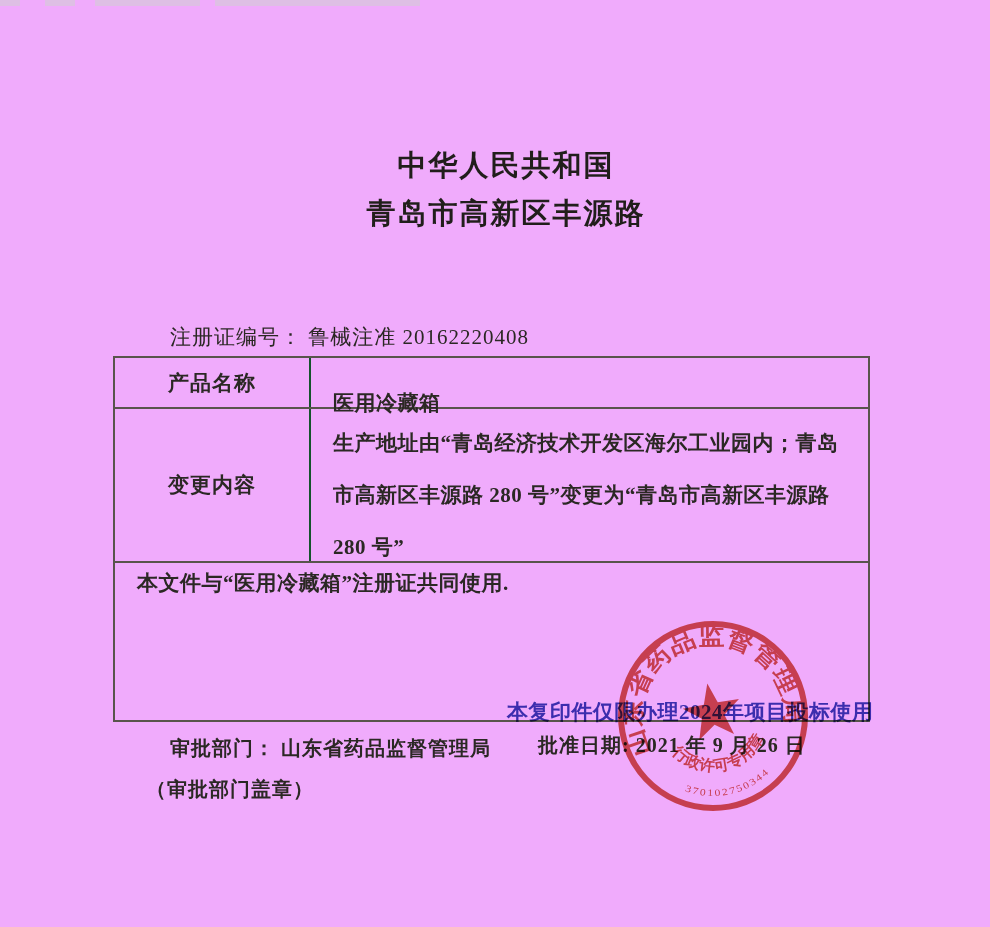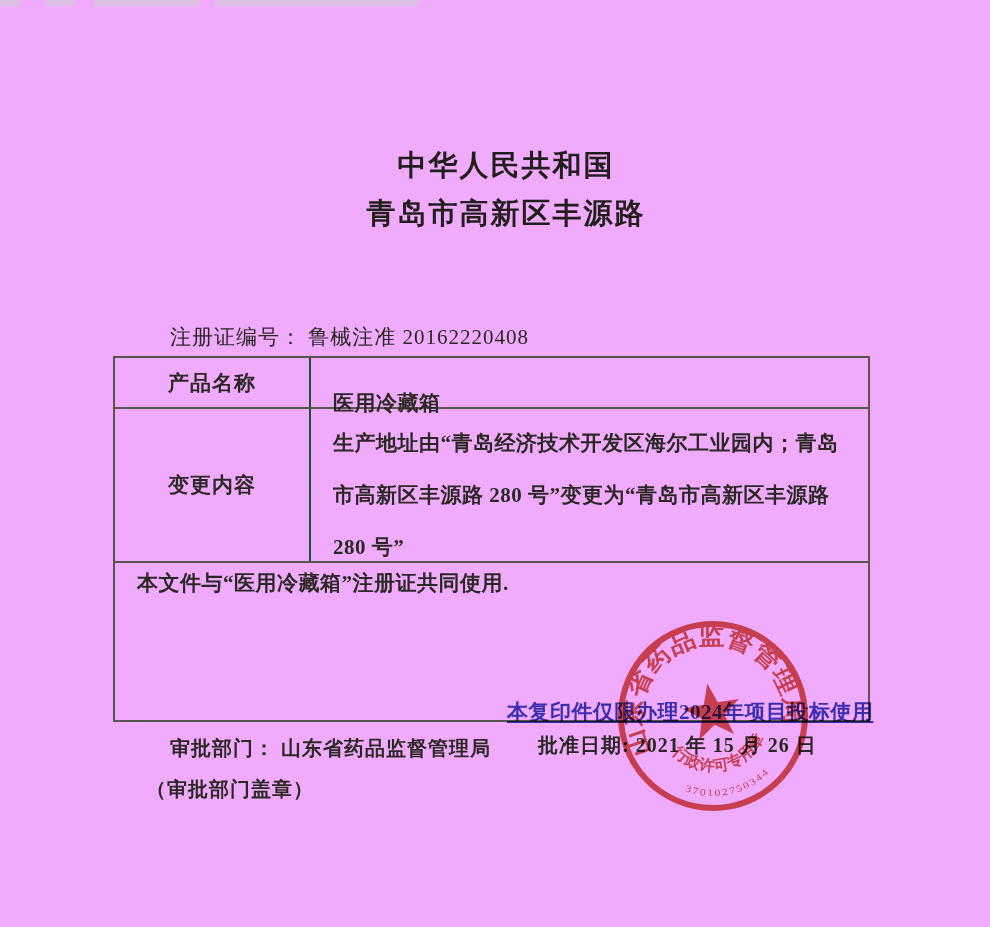--- a/index.html
+++ b/index.html
@@ -50,21 +50,21 @@
   .v3 { padding-top:5px; line-height:30px; }
 
   .footer-line { position:absolute; font-size:20px; font-weight:600; letter-spacing:1px; color:#2b2824; }
   .dept { left:170px; top:735px; }
   .seal-note { left:146px; top:776px; }
   .date { left:538px; top:732px; }
 
   .blue-note {
     position:absolute; left:507px; top:698px; z-index:6;
     font-size:21px; font-weight:600; letter-spacing:.5px;
-    color:#3f43b0; mix-blend-mode:multiply; white-space:nowrap;text-decoration:underline;
+    color:#3f43b0; mix-blend-mode:multiply; white-space:nowrap;
   }
 
   .stamp {
     position:absolute; left:613px; top:616px; width:200px; height:200px;
     z-index:5; mix-blend-mode:multiply; opacity:.9;
   }
   .stamp text { font-family:"Liberation Serif","DejaVu Serif",serif; }
 </style>
 </head>
 <body>
@@ -100,21 +100,21 @@
 
   <div class="footer-line seal-note">（审批部门盖章）</div>
 
   <div class="footer-line dept">
     <span>审批部门：</span>
     <span>山东省药品监督管理局</span>
   </div>
 
   <div class="footer-line date">
     <span>批准日期: </span>
-    <span>2021 年 15 月 26 日</span>
+    <span>2021 年 9 月 26 日</span>
   </div>
 
   <div class="blue-note">本复印件仅限办理2024年项目投标使用</div>
 
   <svg class="stamp" viewBox="0 0 200 200" xmlns="http://www.w3.org/2000/svg">
     <defs>
       <path id="arcTop" d="M 32.3 124.6 A 72 72 0 1 1 167.7 124.6" fill="none"></path>
       <path id="arcBottom" d="M 52.4 127.5 A 55 55 0 0 0 147.6 127.5" fill="none"></path>
       <path id="arcSerial" d="M 54.1 165.5 A 80 80 0 0 0 145.9 165.5" fill="none"></path>
     </defs>

